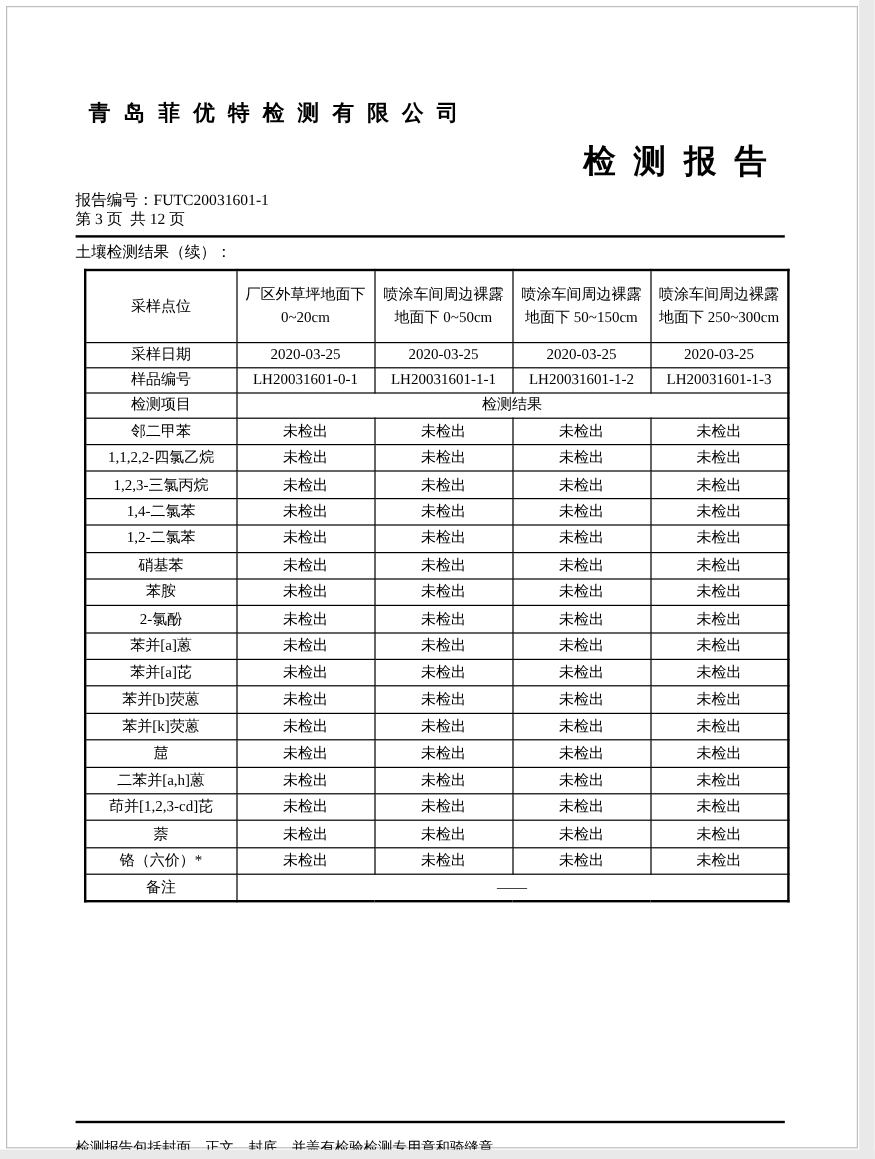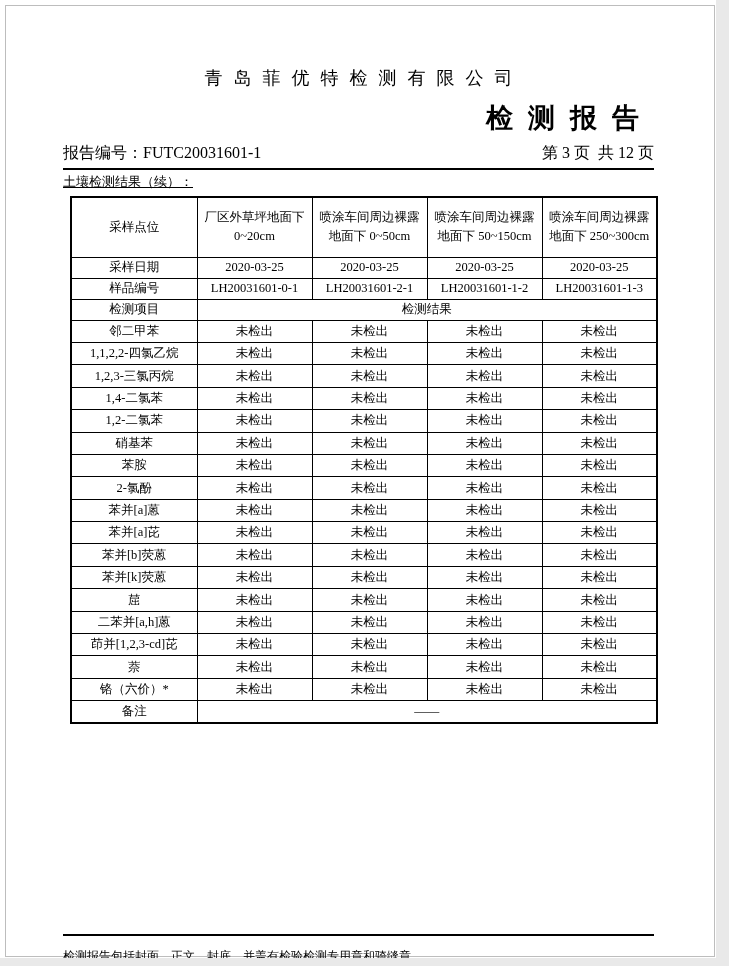--- a/index.html
+++ b/index.html
@@ -22,33 +22,33 @@
     background: #e9e9e9;
   }
   .page {
     position: absolute; left: 5px; top: 5px; width: 710px; height: 952px;
     background: #ffffff; border: 1px solid #bdbdbd; box-sizing: border-box;
   }
   .content {
     position: absolute; left: 57px; top: 62px; width: 591px;
   }
   .company {
-    text-align: center; font-size: 18px; font-weight: normal;
-    letter-spacing: 11px; text-indent: 11px; line-height: 1.2;
+    font-size: 18px; font-weight: bold;
+    letter-spacing: 11px; text-indent: 11px; line-height: 1.2; margin-top: 16px;
   }
   .title {
     margin-top: 12px; text-align: right; font-size: 27px; font-weight: bold;
     letter-spacing: 15px; text-indent: 15px; line-height: 1.2;
   }
   .meta-row {
     margin-top: 9px; display: flex; justify-content: space-between;
-    font-size: 16px; white-space: pre; line-height: 1.2;
+    font-size: 13px; white-space: pre; line-height: 1.2; flex-direction: column;
   }
   .rule { margin-top: 6px; border-top: 2px solid #000; height: 0; }
-  .section-title { margin-top: 4px; font-size: 13px; line-height: 1.3; text-decoration: underline; }
+  .section-title { margin-top: 4px; font-size: 13px; line-height: 1.3; }
   table.report {
     margin-top: 5px; margin-left: 7px;
     border-collapse: collapse; table-layout: fixed; width: 586px;
     border: 2px solid #000;
     font-size: 12.5px;
   }
   table.report td {
     border: 1px solid #000;
     text-align: center; vertical-align: middle;
     padding: 0 2px; overflow: hidden; line-height: 1.5;
@@ -115,21 +115,21 @@
           <tr class="hs">
             <td>采样日期</td>
             <td>2020-03-25</td>
             <td>2020-03-25</td>
             <td>2020-03-25</td>
             <td>2020-03-25</td>
           </tr>
           <tr class="hs">
             <td>样品编号</td>
             <td>LH20031601-0-1</td>
-            <td>LH20031601-2-1</td>
+            <td>LH20031601-1-1</td>
             <td>LH20031601-1-2</td>
             <td>LH20031601-1-3</td>
           </tr>
           <tr class="hs">
             <td>检测项目</td>
             <td colspan="4">检测结果</td>
           </tr>
           <tr class="dr">
               <td>邻二甲苯</td>
               <td>未检出</td>

